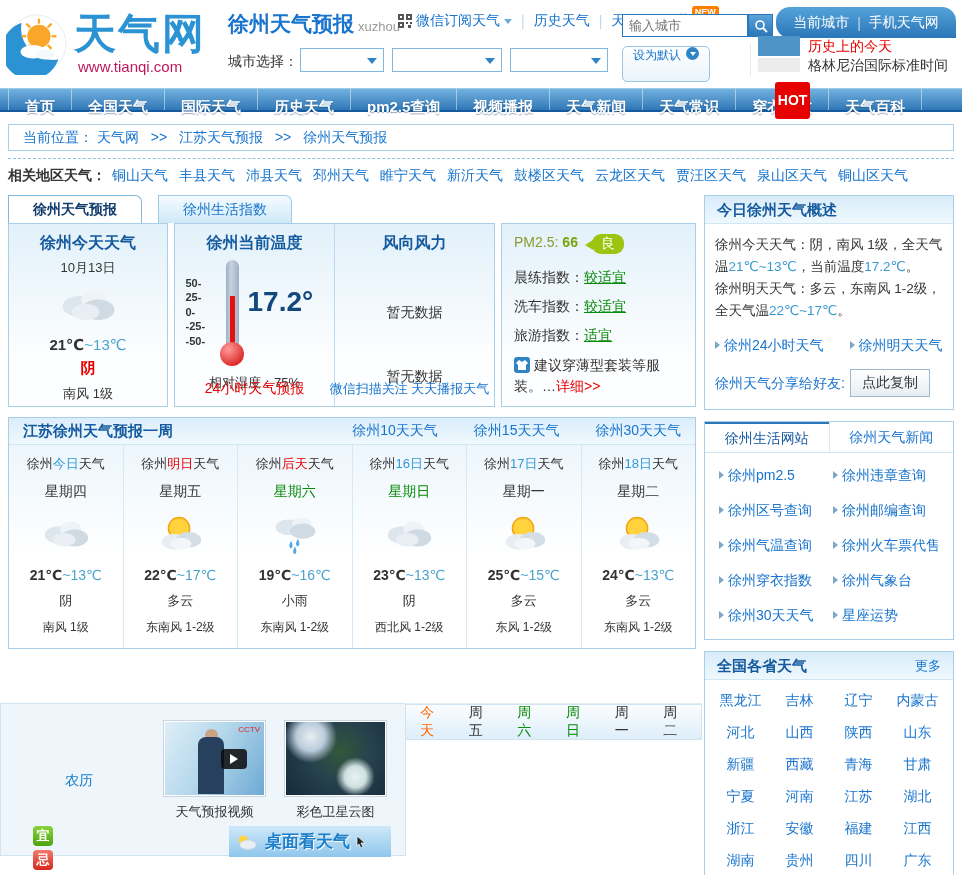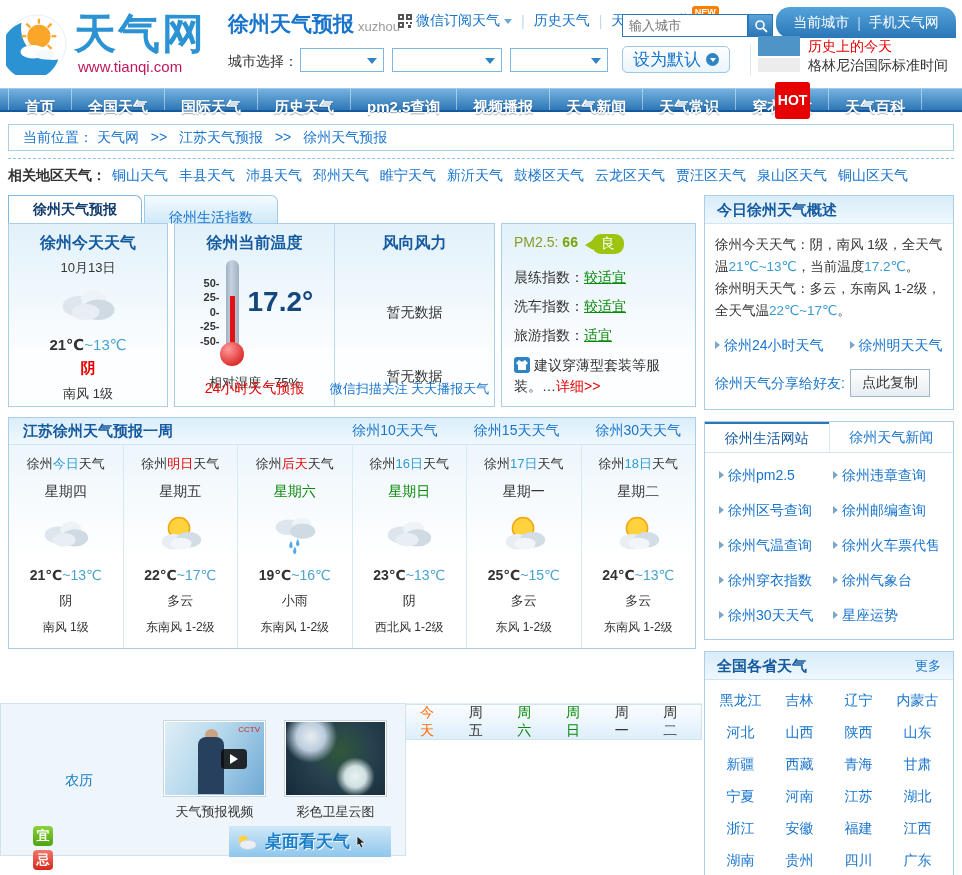--- a/index.html
+++ b/index.html
@@ -19,21 +19,21 @@
 .new-badge{background:#ff7e00;color:#fff;font-size:9px;font-weight:bold;border-radius:3px 3px 3px 0;padding:1px 3px;position:relative;top:-9px;left:1px}
 .search-box{position:absolute;left:622px;top:14px;display:flex}
 .search-input{width:126px;height:23px;border:1px solid #2a76b8;padding:0 6px;font-size:13px;color:#666;outline:none}
 .search-btn{width:25px;height:23px;background:linear-gradient(#5aa4d8,#2a76b8);border:1px solid #2a76b8;display:flex;align-items:center;justify-content:center;cursor:pointer}
 .city-bar{position:absolute;left:776px;top:7px;width:180px;height:31px;background:linear-gradient(#55a3da,#2a76b8);border-radius:14px 14px 0 14px;color:#fff;font-size:14px;display:flex;align-items:center;justify-content:center;gap:8px;white-space:nowrap}
 .city-bar .vsep{color:#bcd9ee}
 .row2-label{position:absolute;left:228px;top:53px;font-size:14px;color:#333}
 .sel{position:absolute;top:48px;height:24px;background:#fff;border:1px solid #7eb8e0;cursor:pointer}
 .sel .tri{position:absolute;right:6px;top:9px;width:0;height:0;border-left:5px solid transparent;border-right:5px solid transparent;border-top:6px solid #2f84c6}
 .sel1{left:300px;width:84px}.sel2{left:392px;width:110px}.sel3{left:510px;width:98px}
-.default-btn{position:absolute;left:622px;top:46px;height:27px;padding:0 10px;border:1px solid #9cc5e6;border-radius:5px;background:linear-gradient(#fff,#e9f4fb);color:#1874cd;font-size:17px;display:flex;align-items:center;gap:5px;cursor:pointer}
+.default-btn{position:absolute;left:622px;top:46px;height:36px;padding:0 10px;border:1px solid #9cc5e6;border-radius:5px;background:linear-gradient(#fff,#e9f4fb);color:#1874cd;font-size:12px;display:flex;gap:5px;cursor:pointer}
 .circ-arrow{width:13px;height:13px;border-radius:50%;background:#2f84c6;display:inline-flex;align-items:center;justify-content:center}
 .circ-arrow i{width:0;height:0;border-left:3px solid transparent;border-right:3px solid transparent;border-top:4px solid #fff}
 .hdr-div{position:absolute;left:750px;top:44px;width:1px;height:32px;background:#dfeaf2}
 .hb-blue{position:absolute;left:758px;top:36px;width:42px;height:20px;background:#4e94c6}
 .hb-grey{position:absolute;left:758px;top:58px;width:42px;height:14px;background:#ececec}
 .hist-title{position:absolute;left:808px;top:38px;font-size:14px;color:#e60000}
 .hist-sub{position:absolute;left:808px;top:57px;font-size:14px;color:#333;width:152px;white-space:nowrap;overflow:hidden}
 
 #nav{height:24px;background:linear-gradient(#74b2e0,#2f77b5);border-top:1px solid #9fcbe9;border-bottom:2px solid #155a9e;display:flex;align-items:stretch;padding-left:8px}
 .nav-item{position:relative;color:#fff;font-size:15px;font-weight:bold;line-height:35px;padding:0 16px;border-right:1px solid rgba(255,255,255,.45);cursor:pointer;white-space:nowrap;text-shadow:0 1px 1px rgba(0,40,80,.4)}
@@ -46,38 +46,38 @@
 .related{margin:8px 8px 0;font-size:14px;display:flex;flex-wrap:nowrap;white-space:nowrap}
 .related .lbl{font-weight:bold;color:#333;margin-right:6px}
 .related span.lnk{margin-right:11px}
 
 .content{display:flex;gap:8px;padding:0 8px;margin-top:10px;align-items:flex-start}
 .col-main{width:688px}
 .col-side{width:250px}
 
 .main-tabs{display:flex;height:28px}
 .tab-a{padding:0 24px;background:#fff;border:1px solid #7eb8e0;border-bottom:none;border-radius:0 7px 0 0;font-size:14px;font-weight:bold;color:#123c6e;line-height:27px;cursor:pointer}
-.tab-i{margin-left:2px;padding:8px 24px;background:linear-gradient(#f4fbff,#cfe9f8);border:1px solid #9fcbe9;border-bottom:none;border-radius:0 7px 0 0;font-size:14px;color:#1874cd;line-height:27px;cursor:pointer}
+.tab-i{margin-left:16px;padding:0 24px;background:linear-gradient(#f4fbff,#cfe9f8);border:1px solid #9fcbe9;border-bottom:none;border-radius:0 7px 0 0;font-size:14px;color:#1874cd;line-height:27px;cursor:pointer}
 
 .panels{display:flex;gap:6px;height:184px}
 .pbox{border:1px solid #aacde8;background:linear-gradient(#e2f1fa,#fdfeff 75%)}
 .pbox1{width:160px;text-align:center;padding-top:9px}
 .p-title{font-size:16px;font-weight:bold;color:#155a9e}
 .p-date{font-size:13px;color:#333;margin-top:5px}
 .p-icon{margin:4px auto 2px}
 .p-temp{font-size:15px;margin-top:4px}
 .t-hi{font-weight:bold;color:#333}
 .t-lo{color:#4aa3cc}
 .p-cond{font-size:15px;font-weight:bold;color:#e60000;margin-top:5px}
 .p-wind{font-size:13px;color:#333;margin-top:7px}
 .pbox2{flex:1;display:flex}
 .half{flex:1;text-align:center;padding-top:9px;position:relative}
 .half-r{border-left:1px solid #bcd9ee}
 .thermo{position:relative;width:150px;height:102px;margin:6px auto 0;text-align:left}
-.scale{position:absolute;left:6px;top:16px;width:34px;text-align:right;font-size:11px;color:#333;line-height:14.4px;font-weight:bold}
+.scale{position:absolute;left:6px;top:16px;width:34px;text-align:left;font-size:11px;color:#333;line-height:14.4px;font-weight:bold}
 .tube{position:absolute;left:46px;top:0;width:13px;height:90px;background:linear-gradient(90deg,#9fb0c4,#c7d2e0 40%,#9fb0c4);border-radius:7px}
 .mercury{position:absolute;left:50px;top:36px;width:5px;height:56px;background:#e31212}
 .bulb{position:absolute;left:40px;top:82px;width:24px;height:24px;border-radius:50%;background:radial-gradient(circle at 35% 30%,#ff9a9a,#cf0505)}
 .bigtemp{position:absolute;left:68px;top:26px;font-size:28px;font-weight:bold;color:#14477d}
 .humidity{font-size:13px;color:#333;margin-top:12px}
 .nodata1{font-size:14px;color:#333;margin-top:50px}
 .nodata2{font-size:14px;color:#333;margin-top:46px}
 .p-link-red{position:absolute;bottom:8px;left:0;right:0;font-size:14px;color:#e60000;cursor:pointer}
 .p-link-blue{position:absolute;bottom:8px;left:-10px;right:0;font-size:13px;color:#1874cd;white-space:nowrap;cursor:pointer}
 .pbox3{width:195px;padding:10px 12px;font-size:14px}

